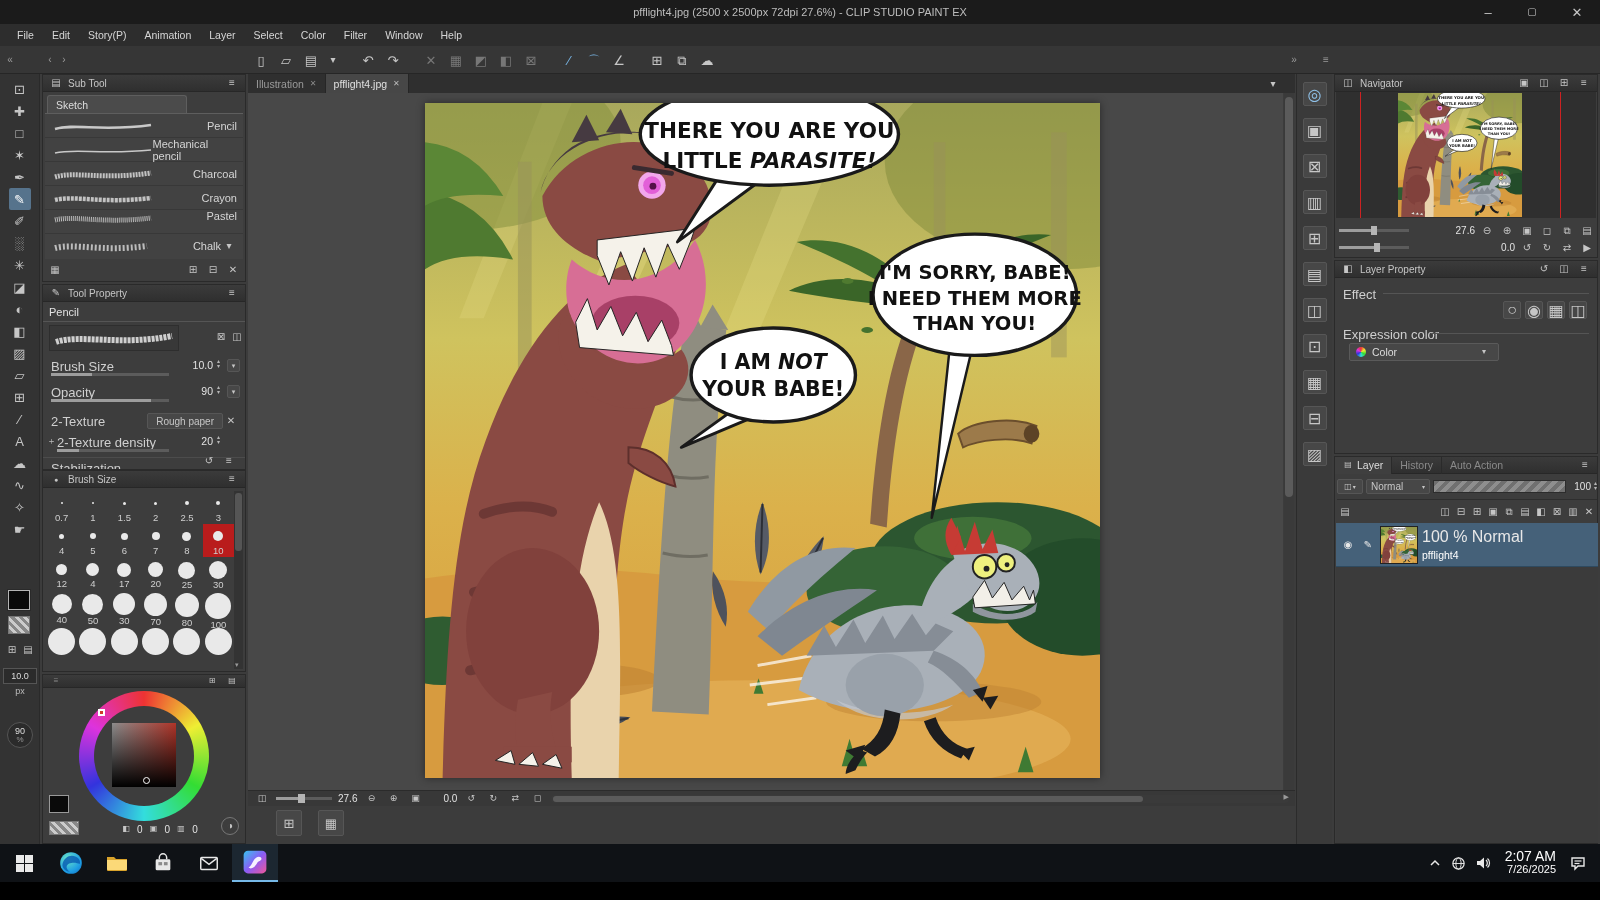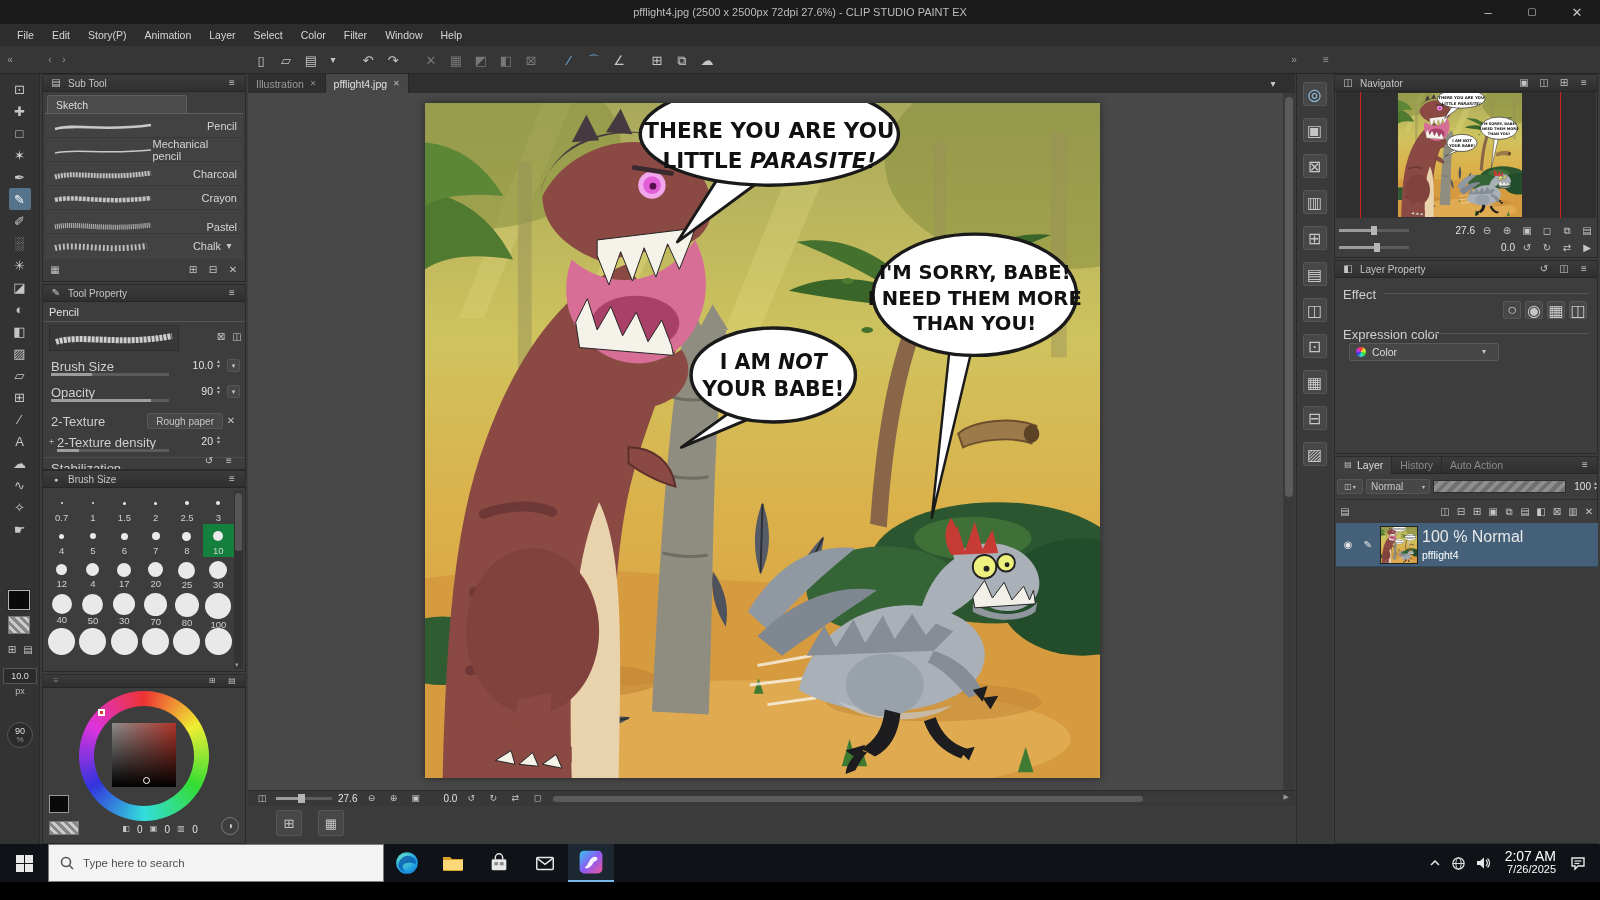--- a/index.html
+++ b/index.html
@@ -17,21 +17,21 @@
   .spacer{flex:1}
   .row-label{font-size:13px;color:#cfcfcf}
   .val{font-size:10.5px;color:#e2e2e2}
   .slider-track{height:3px;background:#5c5c5c;position:relative}
   .slider-fill{height:3px;background:#9d9d9d;position:absolute;left:0;top:0}
   .spin{display:flex;flex-direction:column;justify-content:center;color:#b5b5b5;font-size:6px;line-height:5px}
   .mini-btn{border:1px solid #565656;background:#474747;border-radius:2px;display:inline-flex;align-items:center;justify-content:center;color:#c6c6c6}
   .cell{display:flex;flex-direction:column;align-items:center;justify-content:flex-start;padding-top:3px}
   .cell .dot{border-radius:50%;background:#e9e9e9;flex:0 0 auto}
   .cell .num{font-size:9.5px;color:#cfcfcf;margin-top:auto;padding-bottom:1px}
-  .cell.sel{background:#15803d}
+  .cell.sel{background:#b91c1c}
   .tab{display:flex;align-items:center;font-size:10.5px}
   .tray-ic{display:flex;align-items:center;justify-content:center;width:24px;height:38px}
   input::placeholder{color:#4f4f4f}
 </style>
 </head>
 <body>
 
 <svg style="position:absolute;width:0;height:0" aria-hidden="true">
 <defs>
   <linearGradient id="bgA" x1="0" y1="0" x2="0" y2="1">
@@ -328,21 +328,21 @@
         <span class="spacer"></span>
             <span style="font-size:11px;color:#d5d5d5">Charcoal</span>
       </div>
       <div style="height:24px;display:flex;align-items:center;border-bottom:1px solid #383838;padding:0 6px">
         <svg width="105" height="16">
               <path d="M4,10 C24,5 50,14 100,8" stroke="#c2c2c2" stroke-width="4.5" stroke-dasharray="3,1" fill="none"></path>
             </svg>
         <span class="spacer"></span>
             <span style="font-size:11px;color:#d5d5d5">Crayon</span>
       </div>
-      <div style="height:24px;display:flex;align-items:flex-end;border-bottom:1px solid #383838;padding:0 6px">
+      <div style="height:24px;display:flex;align-items:flex-start;border-bottom:1px solid #383838;padding:0 6px">
         <svg width="105" height="16">
               <path d="M4,10 C24,5 50,14 100,8" stroke="#bcbcbc" stroke-width="5" stroke-dasharray="1,1" fill="none"></path>
             </svg>
         <span class="spacer"></span>
             <span style="font-size:11px;color:#d5d5d5">Pastel</span>
       </div>
       <div style="height:24px;display:flex;align-items:center;padding:0 6px">
         <svg width="100" height="16">
               <path d="M4,10 C24,5 50,14 96,8" stroke="#bcbcbc" stroke-width="6" stroke-dasharray="2,2" fill="none"></path>
             </svg>
@@ -786,27 +786,20 @@
 
 <div class="abs" style="left:0;top:844px;width:1600px;height:38px;background:#0f1216;display:flex;align-items:center">
   <div class="tray-ic" style="width:48px">
     <svg width="17" height="17" viewBox="0 0 17 17">
           <rect width="8" height="8" fill="#e9e9e9"></rect>
           <rect x="9" width="8" height="8" fill="#e9e9e9"></rect>
           <rect y="9" width="8" height="8" fill="#e9e9e9"></rect>
           <rect x="9" y="9" width="8" height="8" fill="#e9e9e9"></rect>
         </svg>
   </div>
-  <div style="width:336px;height:38px;background:#f3f3f3;border:1px solid #7a7a7a;display:flex;align-items:center;padding:0 10px;gap:8px">
-    <svg width="16" height="16" viewBox="0 0 16 16">
-          <circle cx="7" cy="7" r="4.5" fill="none" stroke="#555" stroke-width="1.6"></circle>
-          <line x1="10.5" y1="10.5" x2="14" y2="14" stroke="#555" stroke-width="1.6"></line>
-        </svg>
-    <input style="border: none; background: transparent; outline: none; font-size: 11.5px; width: 280px;" placeholder="Type here to search">
-  </div>
   <div class="tray-ic" style="width:46px">
     <svg width="26" height="26" viewBox="0 0 24 24">
           <circle cx="12" cy="12" r="10" fill="url(#edgeG)"></circle>
           <path d="M4,14 C5,7 11,4 16,6 C20,7.5 21,11 20,13 C17,11 9,11 8,15 C7.5,17 9,19 11,20 C7,20 4.5,17 4,14 Z" fill="#0a5fb4" opacity="0.85"></path>
         </svg>
   </div>
   <div class="tray-ic" style="width:46px">
     <svg width="24" height="24" viewBox="0 0 24 24">
           <path d="M2,6 h7 l2,2 h11 v11 a1,1 0 0 1 -1,1 H3 a1,1 0 0 1 -1,-1 Z" fill="#d9a32b"></path>
           <path d="M2,9 h20 v9 a1,1 0 0 1 -1,1 H3 a1,1 0 0 1 -1,-1 Z" fill="#fbd978"></path>

